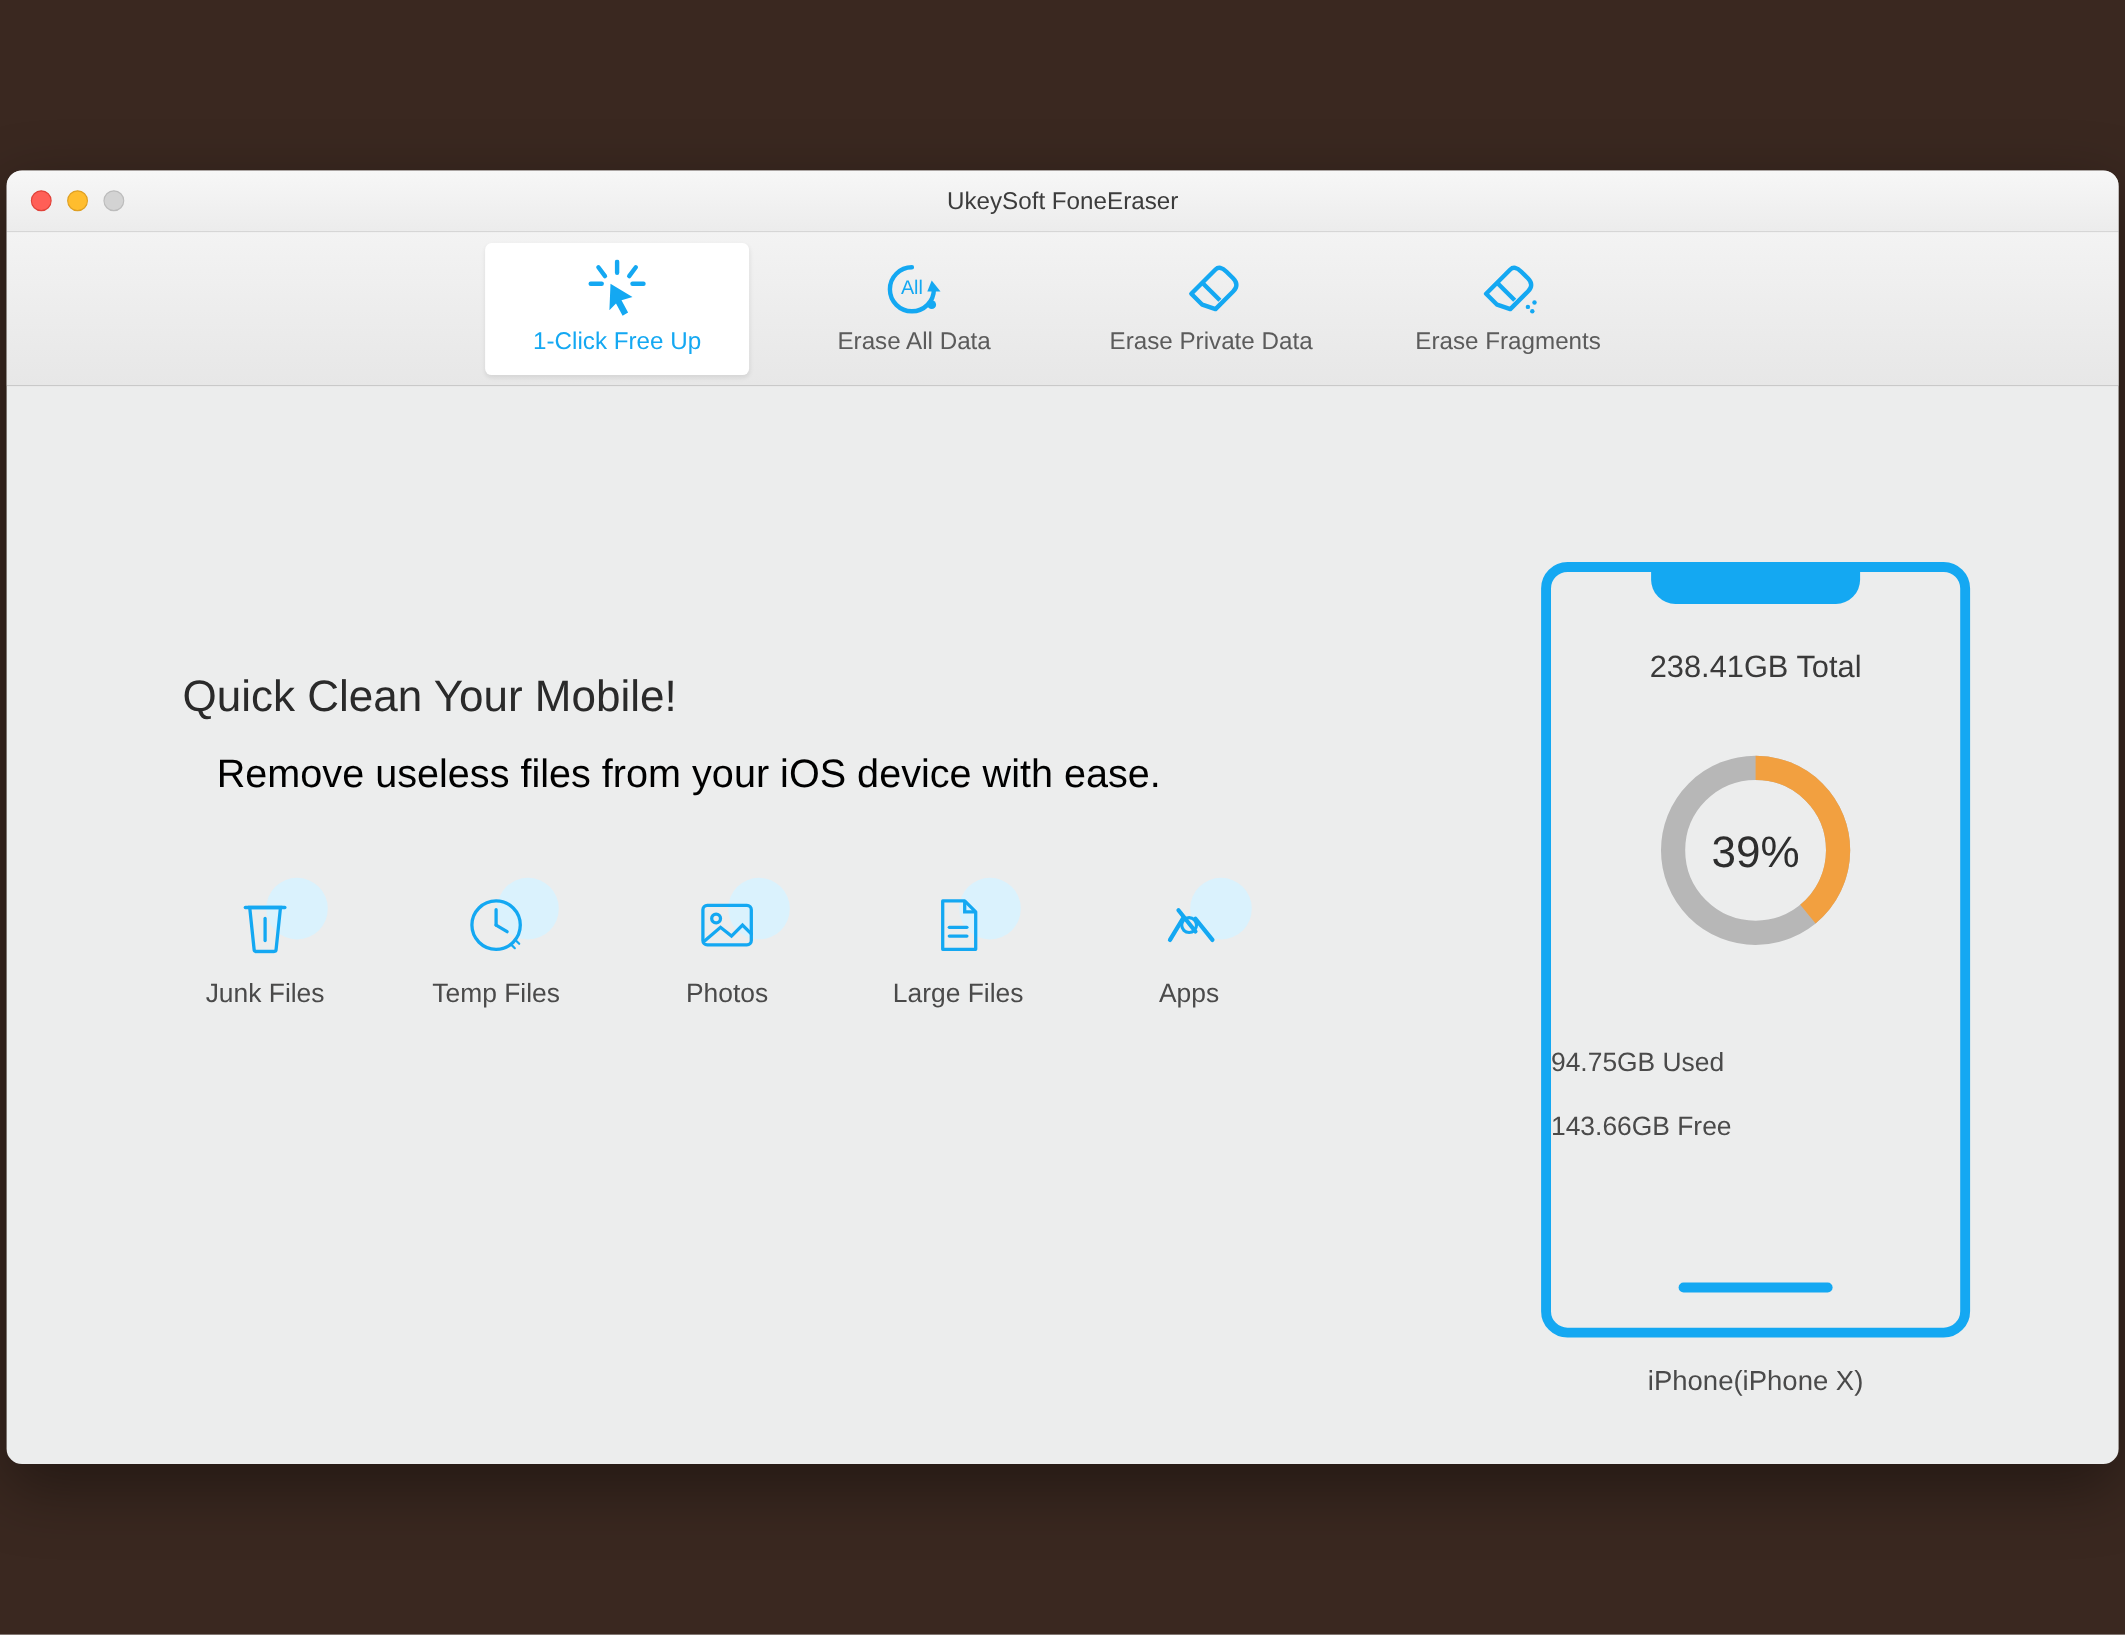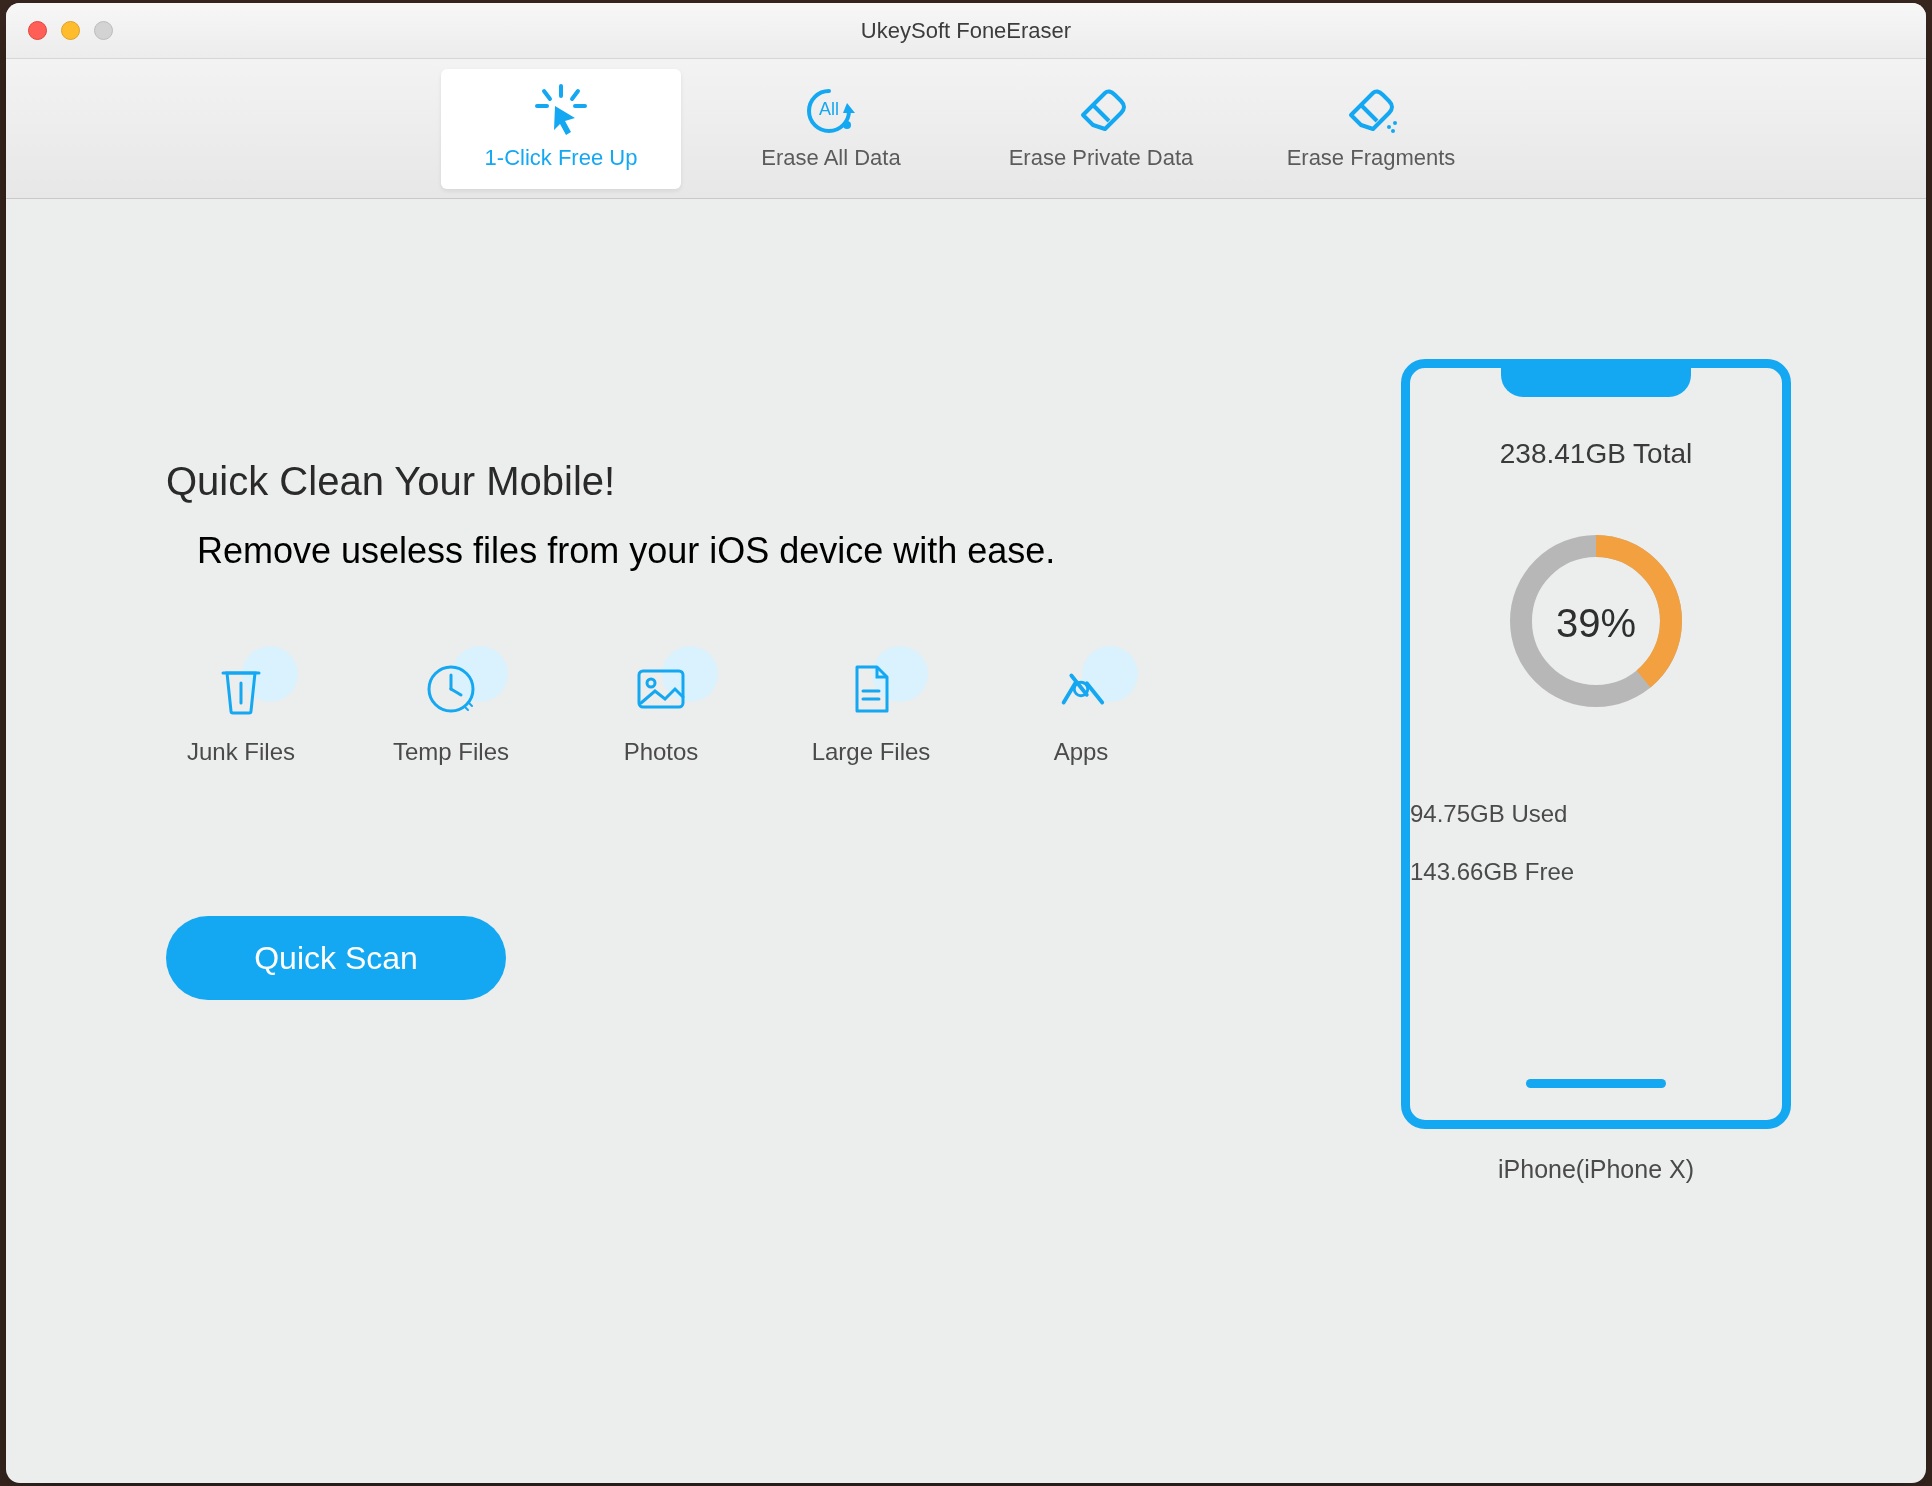--- a/index.html
+++ b/index.html
@@ -7,21 +7,21 @@
   font-family: -apple-system, BlinkMacSystemFont, "Segoe UI", Helvetica, Arial, sans-serif;
   background: #3a2820;
   width: 1932px;
   height: 1486px;
   display: flex;
   align-items: center;
   justify-content: center;
 }
 .window {
   width: 1920px;
-  height: 1480px;
+  height: 1176px;
   background: #eceded;
   border-radius: 14px;
   overflow: hidden;
   box-shadow: 0 20px 60px rgba(0,0,0,0.4);
 }
 .titlebar {
   height: 56px;
   background: linear-gradient(#f7f7f7, #ececec);
   border-bottom: 1px solid #d6d6d6;
   display: flex;
@@ -324,21 +324,20 @@
               <circle cx="28" cy="24" r="7" fill="none" stroke="#14a8f2" stroke-width="3"></circle>
               <path d="M10 38 L22 18" stroke="#14a8f2" stroke-width="4" stroke-linecap="round"></path>
               <path d="M34 18 L50 38" stroke="#14a8f2" stroke-width="4" stroke-linecap="round"></path>
               <path d="M18 10 L34 30" stroke="#14a8f2" stroke-width="4" stroke-linecap="round"></path>
             </svg>
           </div>
           <div class="clabel">Apps</div>
         </div>
       </div>
 
-      <button class="scan-btn">Quick Scan</button>
     </div>
 
     <div class="right">
       <div class="phone">
         <div class="notch"></div>
         <div class="total">238.41GB Total</div>
         <div class="donut-wrap">
           <svg width="190" height="190" viewBox="0 0 190 190" id="donut-svg">
               <circle cx="95" cy="95" r="75" fill="none" stroke="#b7b7b7" stroke-width="22"></circle>
               <circle cx="95" cy="95" r="75" fill="none" stroke="#f2a040" stroke-width="22" stroke-dasharray="183.7831702350029 471.23889803846896" transform="rotate(-90 95 95)" stroke-linecap="butt"></circle>

